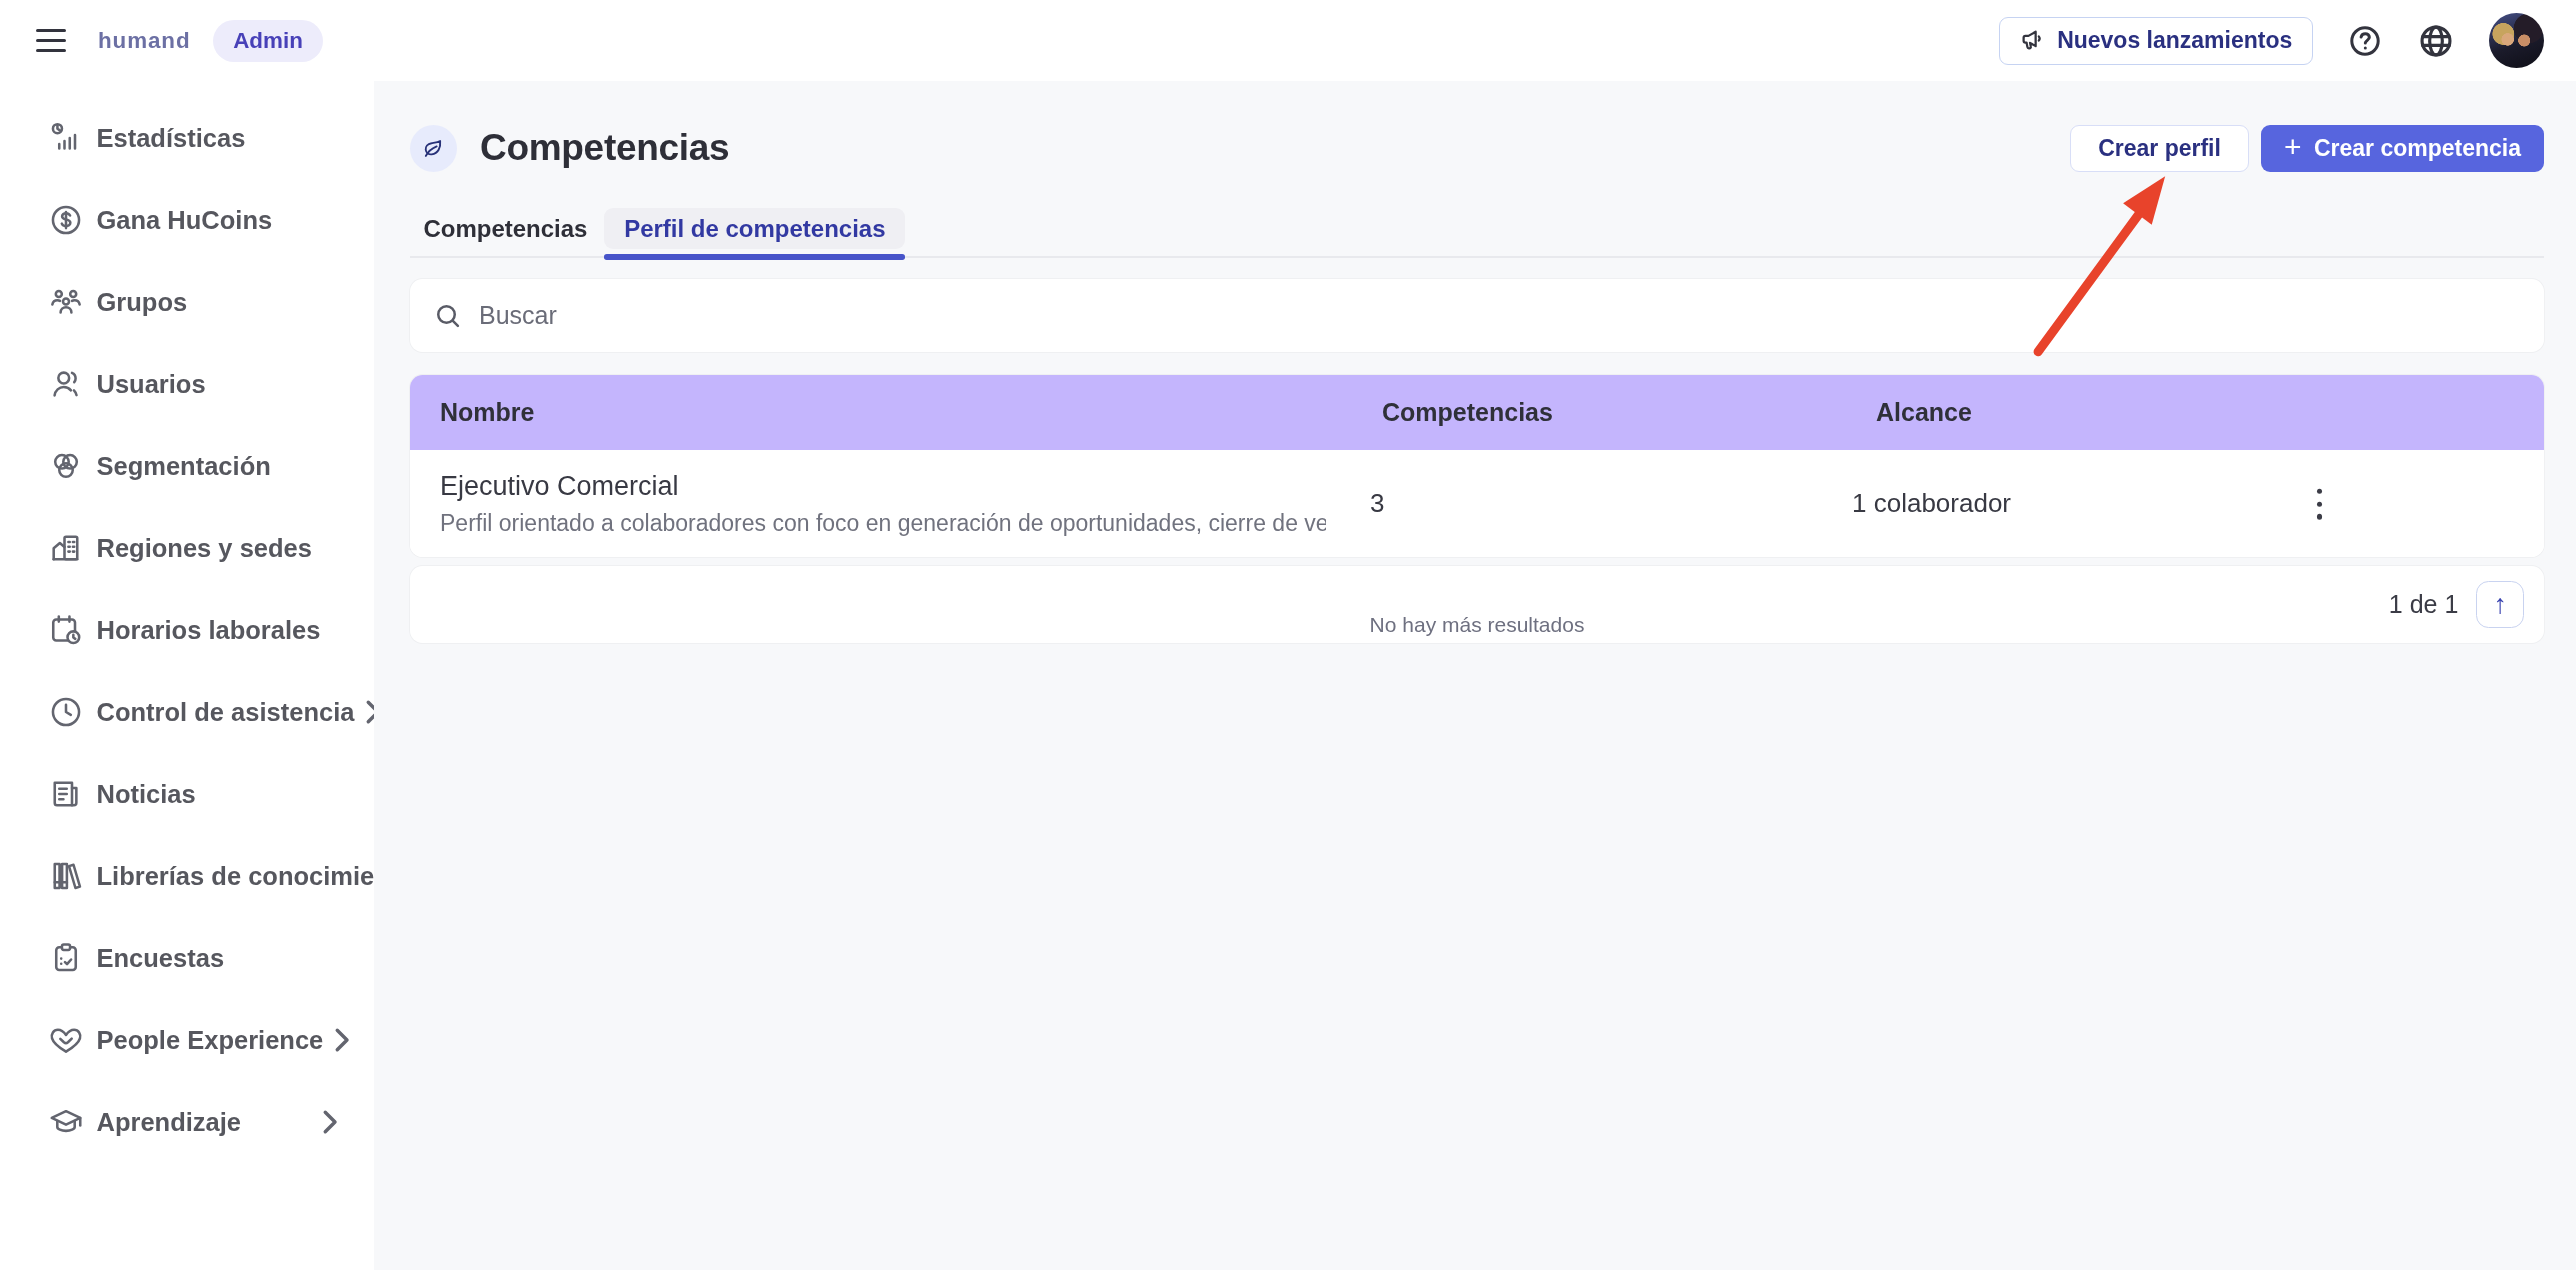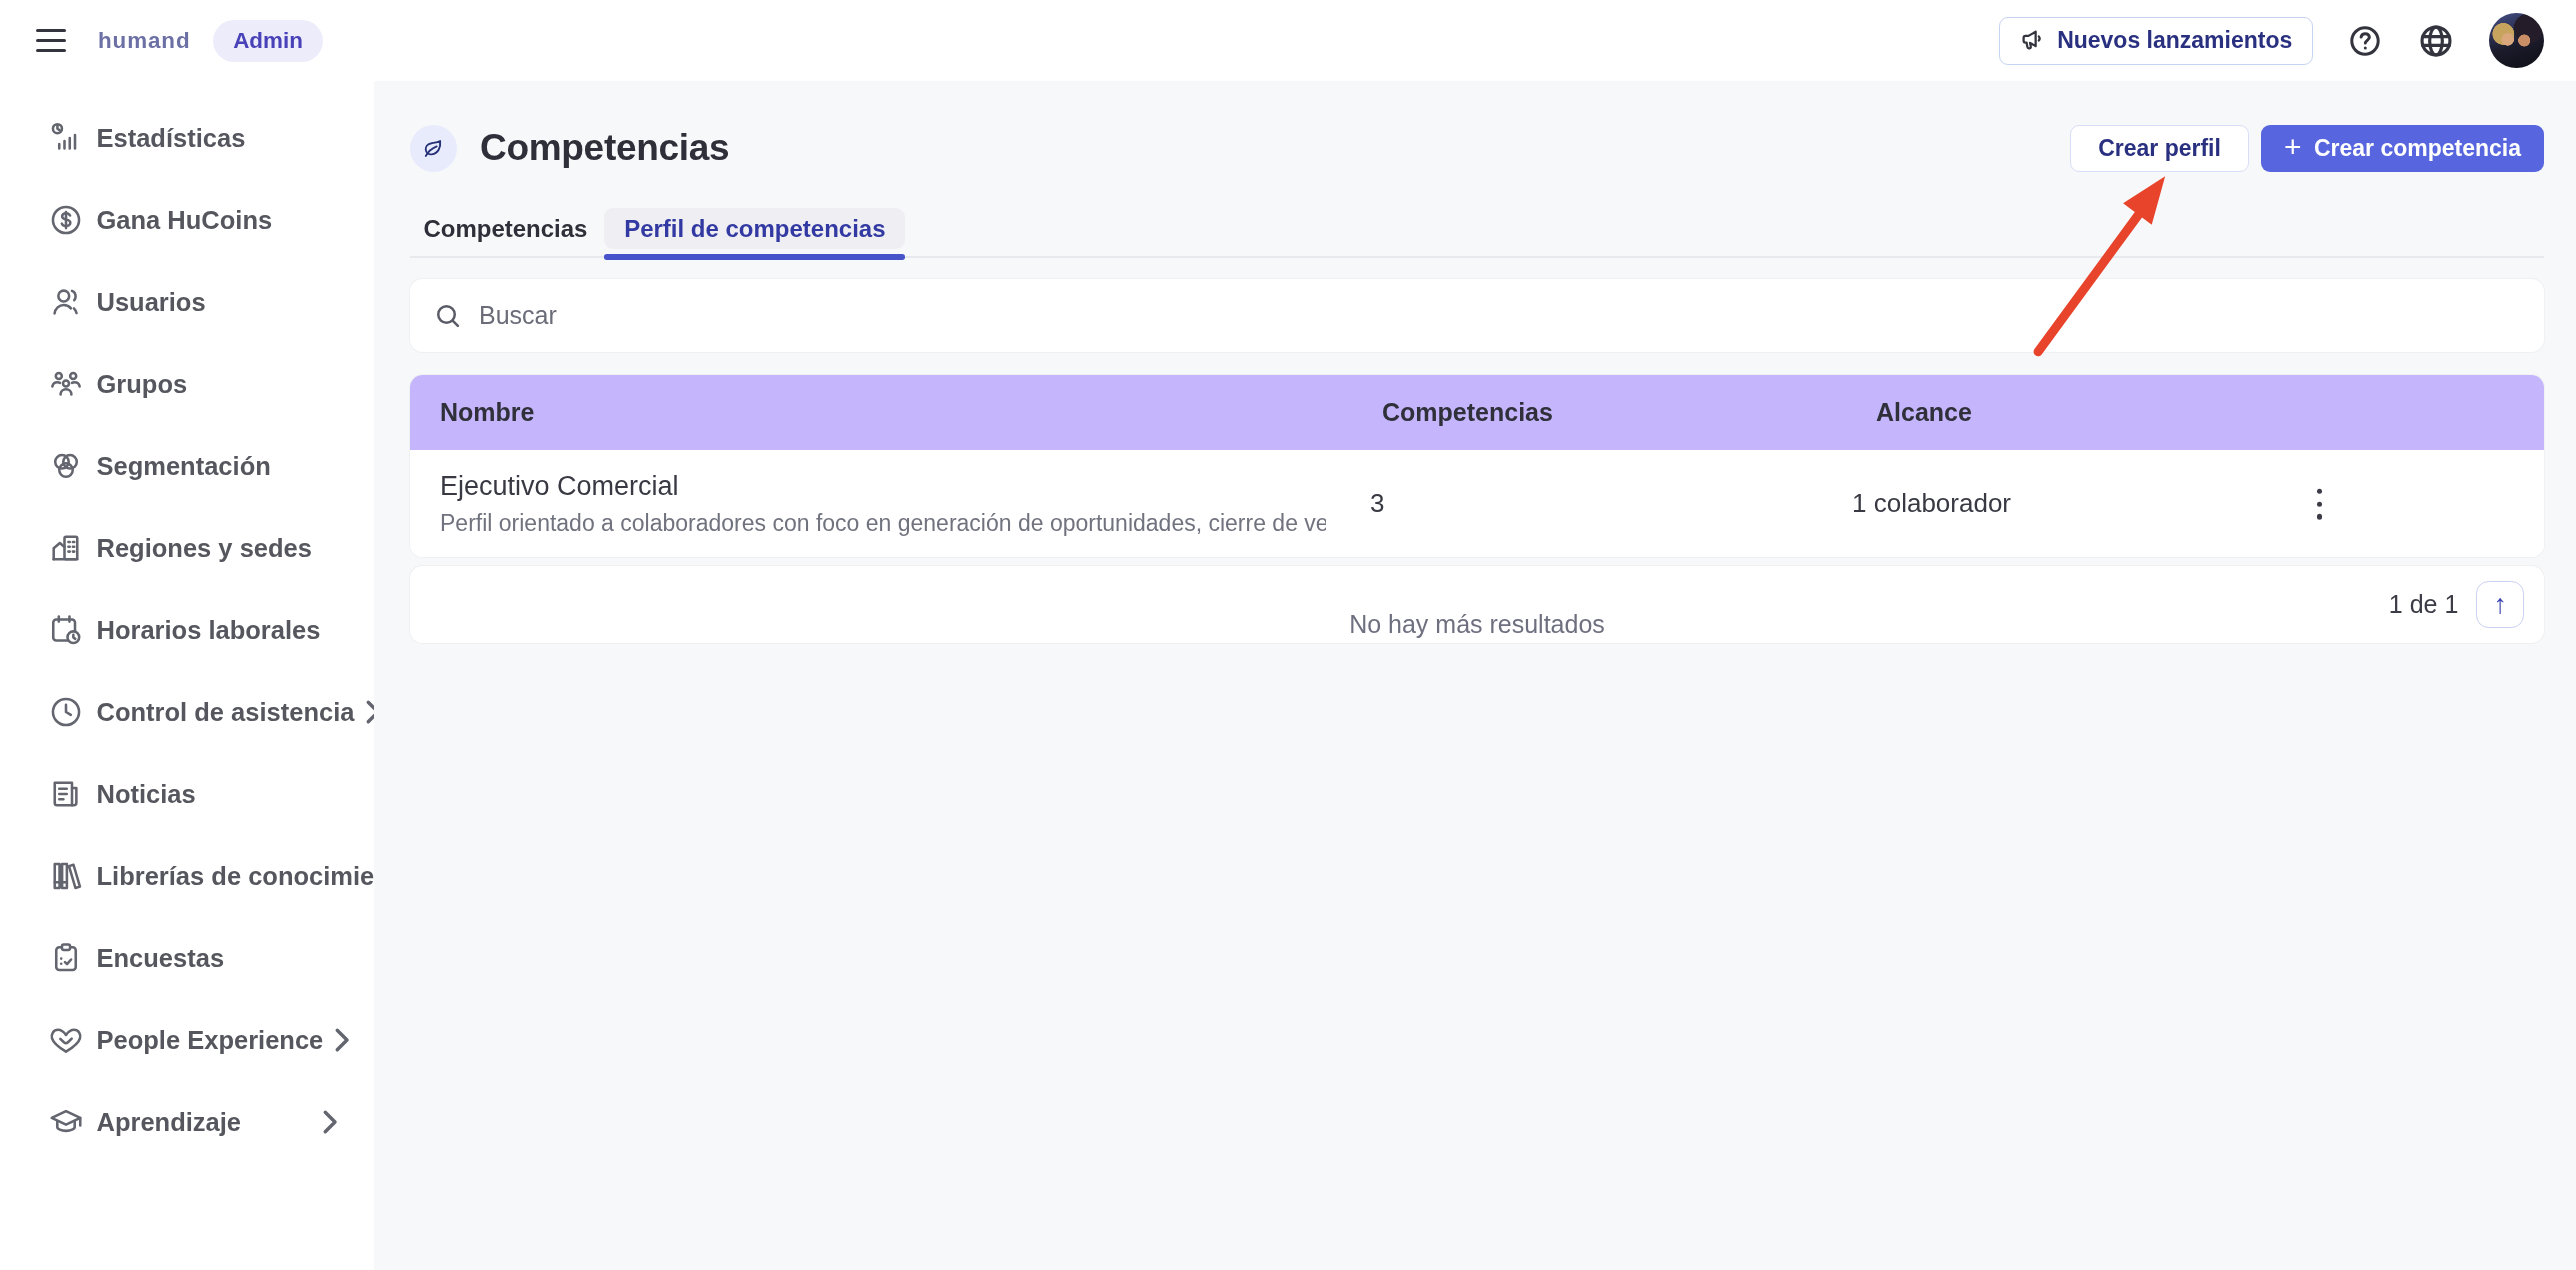--- a/index.html
+++ b/index.html
@@ -84,21 +84,21 @@
     overflow:hidden; max-width:886px; }
   .cell-val { font-size:26px; color:#383943; }
   .kebab { position:absolute; left:1898px; top:50%; transform:translateY(-50%);
     background:none; border:none; cursor:pointer; padding:9px; display:flex;
     flex-direction:column; gap:7.2px; }
   .kebab i { width:5.4px; height:5.4px; border-radius:50%; background:#3B3C46; }
 
   .footer-card { margin-top:9px; height:77px; background:#fff; border-radius:12.5px;
     position:relative; display:flex; align-items:center; justify-content:center;
     box-shadow:0 0 0 0.9px rgba(40,40,60,0.04); }
-  .empty-msg { font-size:25px; color:#6E7080;margin-top:40px; }
+  .empty-msg { font-size:21px; color:#6E7080;margin-top:40px; }
   .pager { position:absolute; right:19.7px; top:0; bottom:0; display:flex; align-items:center; gap:18px; }
   .pager .pg { font-size:25px; color:#3B3C46; }
   .pager .up-btn { width:48px; height:47px; border-radius:12.5px; background:#fff;
     border:1.8px solid #C9D3F0; color:#3A44B0; font-size:27px; font-weight:600; cursor:pointer;
     display:flex; align-items:center; justify-content:center; }
 
   .annotation-layer { position:absolute; inset:0; z-index:50; pointer-events:none; }
 </style>
 </head>
 <body>
@@ -149,37 +149,37 @@
   <div class="side-item">
     <svg class="mi" viewBox="0 0 24 24">
         <circle cx="12" cy="12" r="8.7"></circle>
         <path d="M12 6.6v10.8"></path>
         <path d="M14.7 9c-.5-1-1.5-1.5-2.7-1.5-1.4 0-2.6.8-2.6 2s1 1.8 2.6 2.1c1.8.3 2.9 1 2.9 2.3s-1.4 2.1-2.9 2.1c-1.3 0-2.4-.6-2.8-1.6"></path>
       </svg>
     <span class="lbl">Gana HuCoins</span>
   </div>
   <div class="side-item">
     <svg class="mi" viewBox="0 0 24 24">
-        <circle cx="10.5" cy="8" r="3.6"></circle>
-        <path d="M4.4 19.6c.4-3.2 3-5.6 6.1-5.6 1.9 0 3.6.8 4.8 2.2"></path>
-        <path d="M16 4.6c1.4.6 2.4 2 2.4 3.7 0 1-.3 1.8-.9 2.5"></path>
-        <path d="M17.3 16.2c.9.9 1.5 2 1.7 3.2"></path>
-      </svg>
-    <span class="lbl">Usuarios</span>
-  </div>
-  <div class="side-item">
-    <svg class="mi" viewBox="0 0 24 24">
         <circle cx="7.2" cy="6.6" r="2"></circle>
         <circle cx="16.8" cy="6.6" r="2"></circle>
         <circle cx="12" cy="11.6" r="2"></circle>
         <path d="M8.4 19c0-2 1.6-3.5 3.6-3.5s3.6 1.5 3.6 3.5"></path>
         <path d="M2.9 13.6c.3-1.6 1.7-2.8 3.4-2.8.6 0 1.2.1 1.7.4"></path>
         <path d="M21.1 13.6c-.3-1.6-1.7-2.8-3.4-2.8-.6 0-1.2.1-1.7.4"></path>
       </svg>
     <span class="lbl">Grupos</span>
+  </div>
+  <div class="side-item">
+    <svg class="mi" viewBox="0 0 24 24">
+        <circle cx="10.5" cy="8" r="3.6"></circle>
+        <path d="M4.4 19.6c.4-3.2 3-5.6 6.1-5.6 1.9 0 3.6.8 4.8 2.2"></path>
+        <path d="M16 4.6c1.4.6 2.4 2 2.4 3.7 0 1-.3 1.8-.9 2.5"></path>
+        <path d="M17.3 16.2c.9.9 1.5 2 1.7 3.2"></path>
+      </svg>
+    <span class="lbl">Usuarios</span>
   </div>
   <div class="side-item">
     <svg class="mi" viewBox="0 0 24 24">
         <circle cx="9.3" cy="9.2" r="4.5"></circle>
         <circle cx="14.7" cy="9.2" r="4.5"></circle>
         <circle cx="12" cy="14.7" r="4.5"></circle>
       </svg>
     <span class="lbl">Segmentación</span>
   </div>
   <div class="side-item">

